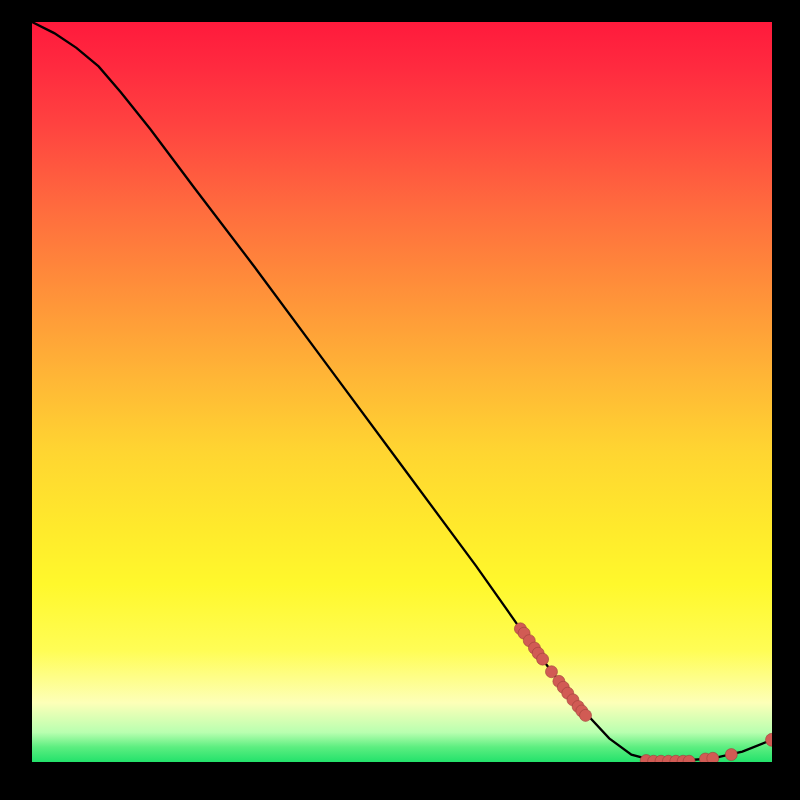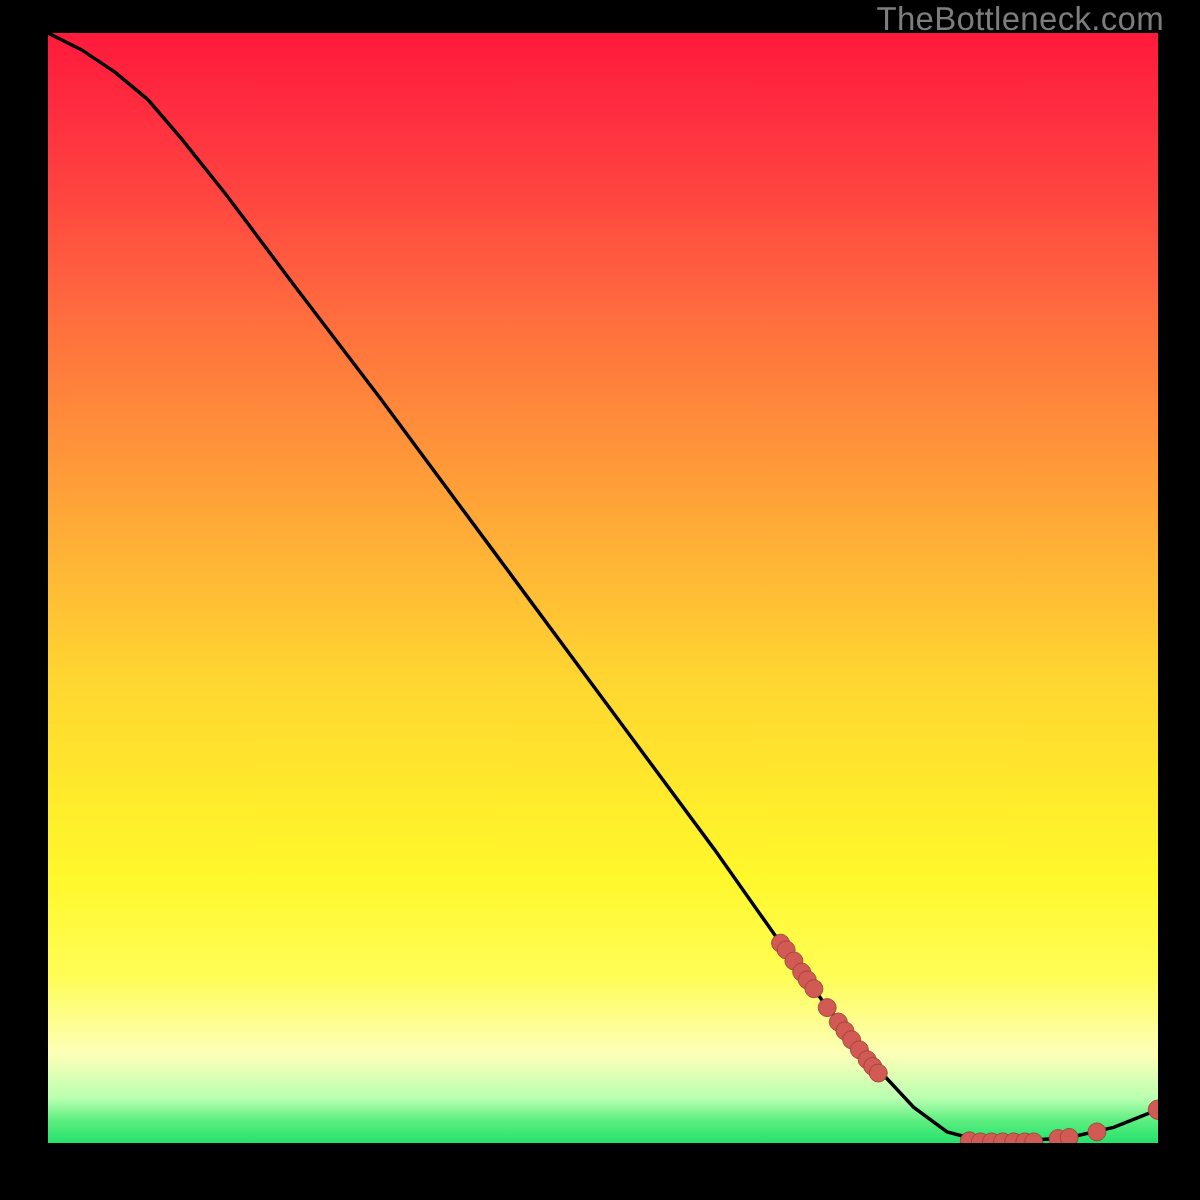--- a/index.html
+++ b/index.html
@@ -88,14 +88,13 @@
           <circle cx="643.80" cy="739.26" r="6" fill="#d15b54" stroke="#9e3f3a" stroke-width="0.6"></circle>
           <circle cx="651.20" cy="739.26" r="6" fill="#d15b54" stroke="#9e3f3a" stroke-width="0.6"></circle>
           <circle cx="657.12" cy="739.26" r="6" fill="#d15b54" stroke="#9e3f3a" stroke-width="0.6"></circle>
           <circle cx="673.40" cy="737.04" r="6" fill="#d15b54" stroke="#9e3f3a" stroke-width="0.6"></circle>
           <circle cx="680.80" cy="736.30" r="6" fill="#d15b54" stroke="#9e3f3a" stroke-width="0.6"></circle>
           <circle cx="699.30" cy="732.60" r="6" fill="#d15b54" stroke="#9e3f3a" stroke-width="0.6"></circle>
           <circle cx="740.00" cy="717.80" r="6.5" fill="#d15b54" stroke="#9e3f3a" stroke-width="0.6"></circle>
         </g>
     </svg>
   </div>
-  <div class="watermark">TheBottleneck.com</div>
 </div>
 
 </body></html>

